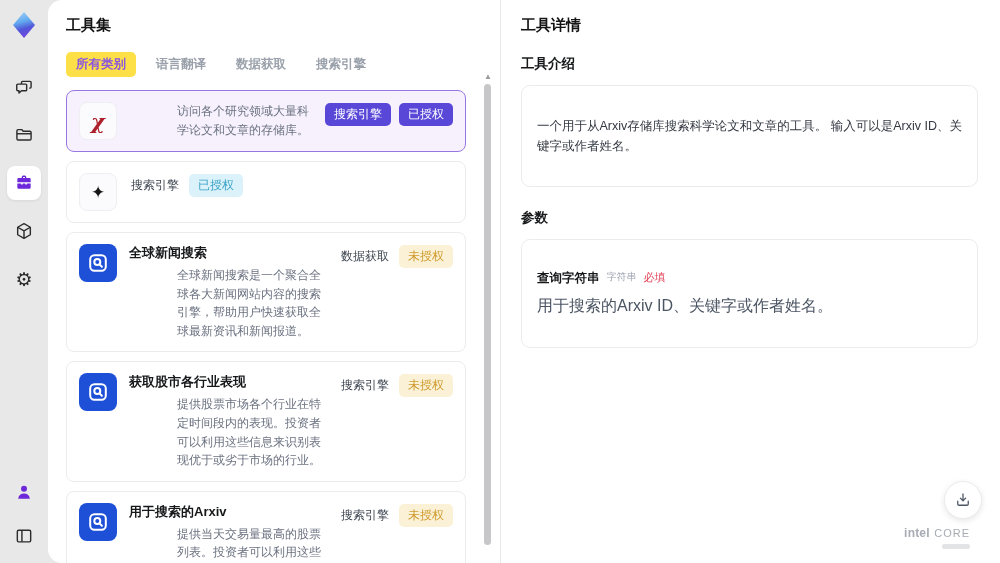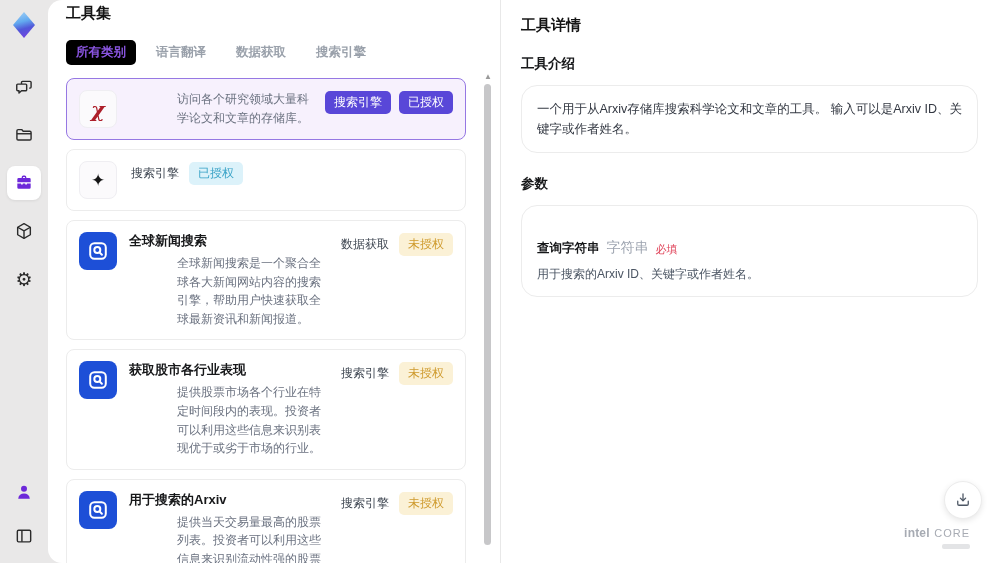--- a/index.html
+++ b/index.html
@@ -33,31 +33,31 @@
   .rail-btn svg { width:20px; height:20px; }
   .gear-glyph { font-size:19px; line-height:1; color:#2b2b2b; font-family:"DejaVu Sans",sans-serif; }
   .rail-bottom { margin-top:auto; display:flex; flex-direction:column; gap:10px; align-items:center; }
 
   
   .surface {
     position:absolute; left:48px; top:0; right:0; bottom:0;
     background:#ffffff; border-radius:14px 0 0 14px;
     display:flex; overflow:hidden;
   }
-  .list-col { width:452px; flex:0 0 452px; padding:4px 18px 0 18px; position:relative; }
+  .list-col { width:452px; flex:0 0 452px; padding:16px 18px 0 18px; position:relative; }
   .detail-col { flex:1; border-left:1px solid #e8e8e8; padding:16px 22px 0 20px; }
 
   .page-title { font-size:15px; font-weight:700; color:#141414; margin-bottom:17px; }
 
   .tabs { display:flex; gap:10px; margin-bottom:13px; }
   .tab {
     border:none; background:transparent; font-family:inherit;
     font-size:12.5px; color:#9aa1ab; padding:4px 10px; border-radius:5px; cursor:pointer; font-weight:600;
   }
-  .tab.active { color:#8a55e0; background:#000000; }
+  .tab.active { color:#8a55e0; background:#fde047; }
 
   .tool-list { padding-right:16px; }
   .tool-card {
     display:flex; gap:12px; align-items:flex-start;
     background:#fff; border:1px solid #ececec; border-radius:8px;
     padding:11px 12px; margin-bottom:9px; cursor:pointer;
   }
   .tool-card.selected { border:1.5px solid #9678e3; background:#f7f1fd; }
   .tool-icon {
     width:38px; height:38px; flex:0 0 38px; border-radius:8px;
@@ -81,29 +81,29 @@
   .list-scrollbar {
     position:absolute; right:9px; top:72px; bottom:8px; width:7px; cursor:pointer;
   }
   .list-scrollbar .arrow { color:#9a9a9a; font-size:8px; text-align:center; line-height:10px; }
   .list-scrollbar .thumb { margin-top:2px; width:7px; height:calc(100% - 22px); border-radius:4px; background:#c7c7c9; }
 
   
   .detail-title { font-size:15px; font-weight:700; color:#141414; margin-bottom:20px; }
   .section-heading { font-size:13.5px; font-weight:700; color:#17181a; margin-bottom:12px; }
   .detail-box {
-    border:1px solid #ececec; border-radius:16px; background:#fff;
-    padding:13px 15px; margin-bottom:22px;
+    border:1px solid #ececec; border-radius:9px; background:#fff;
+    padding:30px 15px; margin-bottom:22px;
   }
   .intro-text { font-size:12.5px; color:#333842; line-height:1.6; }
-  .param-head { display:flex; align-items:flex-end; gap:7px; margin-bottom:9px; }
+  .param-head { display:flex; align-items:flex-start; gap:7px; margin-bottom:9px; }
   .param-name { font-size:12.5px; font-weight:700; color:#17181a; }
-  .param-type { font-size:14px; color:#9ca3af;margin-top:20px; }
+  .param-type { font-size:10px; color:#9ca3af; }
   .param-req  { font-size:11px; color:#e0445a; }
-  .param-desc { font-size:12px; color:#4b5563; }
+  .param-desc { font-size:16px; color:#4b5563; }
 
   
   .fab {
     position:absolute; right:18px; bottom:44px; width:38px; height:38px; border-radius:50%;
     background:#ffffff; border:1px solid #ececec; box-shadow:0 2px 6px rgba(0,0,0,.10);
     display:flex; align-items:center; justify-content:center; cursor:pointer; z-index:6;
   }
   .fab svg { width:18px; height:18px; }
   .brand {
     position:absolute; right:30px; bottom:14px; text-align:center; z-index:6;

